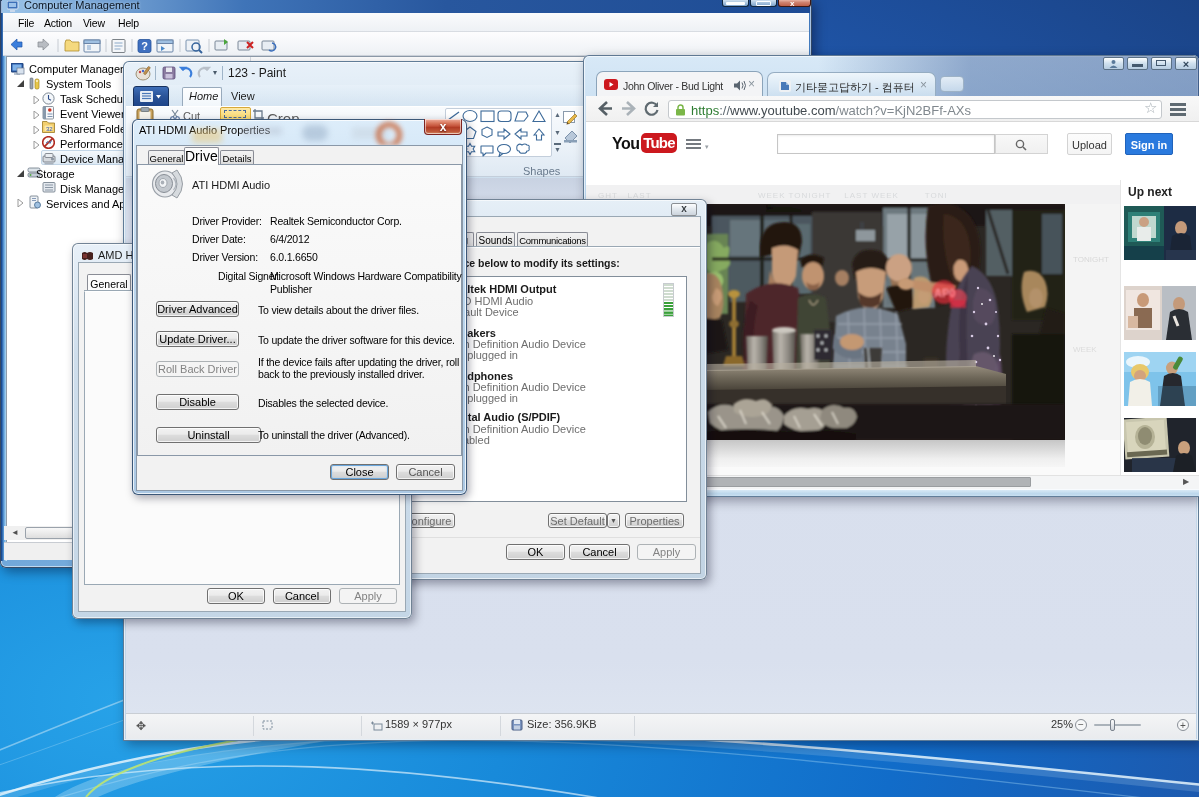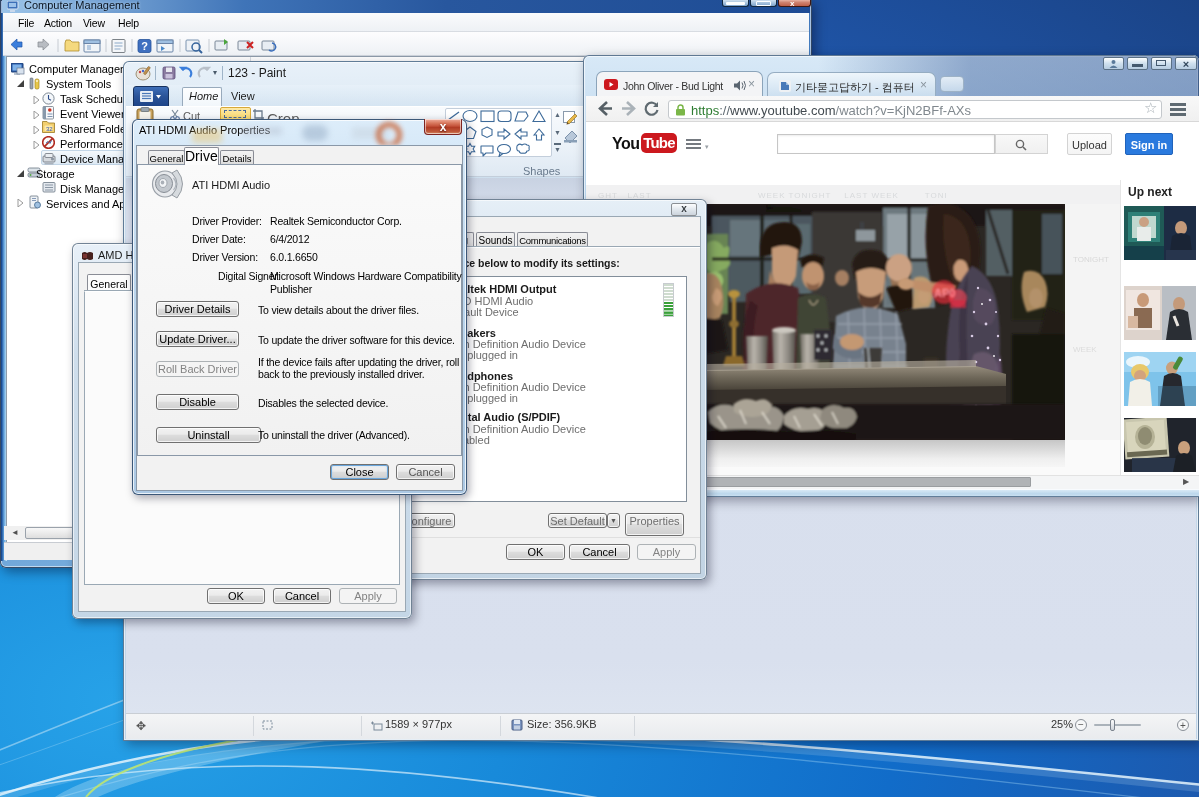--- a/index.html
+++ b/index.html
@@ -788,21 +788,21 @@
         <circle cx="16" cy="16" r="11" fill="none" stroke="#8a929e" stroke-width="2.5"></circle>
         <circle cx="16" cy="16" r="4" fill="#7a828e"></circle>
       </svg>
   <div class="abs" style="left:104px;top:212px;font-size:11px;font-weight:bold;color:#1a1a1a;">Digital Audio (S/PDIF)</div>
   <div class="abs" style="left:104px;top:224px;font-size:11px;color:#6e6e6e;">High Definition Audio Device</div>
   <div class="abs" style="left:104px;top:235px;font-size:11px;color:#6e6e6e;">Disabled</div>
 
   <div class="btn7 grey" style="left:57px;top:314px;width:55px;height:15px;line-height:14px;">Configure</div>
   <div class="btn7 grey" style="left:205px;top:314px;width:59px;height:15px;line-height:14px;">Set Default</div>
   <div class="btn7" style="left:264px;top:314px;width:13px;height:15px;font-size:7px;line-height:14px;color:#555;">▼</div>
-  <div class="btn7 grey" style="left:282px;top:314px;width:59px;height:23px;line-height:14px;">Properties</div>
+  <div class="btn7 grey" style="left:282px;top:314px;width:59px;height:15px;line-height:14px;">Properties</div>
   <div class="abs" style="left:7px;top:338px;width:350px;height:1px;background:#dfdfdf;"></div>
 
   <div class="btn7" style="left:163px;top:345px;width:59px;height:16px;line-height:15px;">OK</div>
   <div class="btn7" style="left:226px;top:345px;width:61px;height:16px;line-height:15px;">Cancel</div>
   <div class="btn7 dis" style="left:294px;top:345px;width:59px;height:16px;line-height:15px;">Apply</div>
 </div>
 
 <div class="abs" id="amd" style="left:72px;top:243px;width:340px;height:376px;z-index:5;">
   <div class="abs" style="left:0;top:0;width:340px;height:376px;border-radius:6px;background:linear-gradient(#e8f0f8,#cfdeec 30%,#c4d6e6);box-shadow:inset 0 0 0 1px rgba(90,110,130,.85), inset 0 0 0 2px rgba(255,255,255,.6), 3px 4px 10px rgba(0,0,25,.35);"></div>
   <svg class="abs" style="left:9px;top:8px;" width="13" height="10" viewBox="0 0 13 10">
@@ -853,21 +853,21 @@
   </svg>
   <div class="abs" style="left:60px;top:60px;font-size:11px;z-index:2;color:#1a1a1a;">ATI HDMI Audio</div>
   <div class="abs t11" style="left:60px;top:96px;z-index:2;">Driver Provider:</div>
   <div class="abs t11" style="left:138px;top:96px;z-index:2;">Realtek Semiconductor Corp.</div>
   <div class="abs t11" style="left:60px;top:114px;z-index:2;">Driver Date:</div>
   <div class="abs t11" style="left:138px;top:114px;z-index:2;">6/4/2012</div>
   <div class="abs t11" style="left:60px;top:132px;z-index:2;">Driver Version:</div>
   <div class="abs t11" style="left:138px;top:132px;z-index:2;">6.0.1.6650</div>
   <div class="abs t11" style="left:48px;top:151px;z-index:2;padding-left:38px;">Digital Signer:</div>
   <div class="abs t11" style="left:138px;top:151px;z-index:2;line-height:13px;">Microsoft Windows Hardware Compatibility<br>Publisher</div>
-  <div class="btn7" style="left:24px;top:182px;width:83px;height:16px;line-height:15px;z-index:2;">Driver Details</div>
+  <div class="btn7" style="left:24px;top:182px;width:83px;height:16px;line-height:15px;z-index:2;">Driver Advanced</div>
   <div class="abs t11" style="left:126px;top:185px;z-index:2;">To view details about the driver files.</div>
   <div class="btn7" style="left:24px;top:212px;width:83px;height:16px;line-height:15px;z-index:2;">Update Driver...</div>
   <div class="abs t11" style="left:126px;top:215px;z-index:2;">To update the driver software for this device.</div>
   <div class="btn7 dis" style="left:24px;top:242px;width:83px;height:16px;line-height:15px;z-index:2;">Roll Back Driver</div>
   <div class="abs t11" style="left:126px;top:237px;z-index:2;">If the device fails after updating the driver, roll<br>back to the previously installed driver.</div>
   <div class="btn7" style="left:24px;top:275px;width:83px;height:16px;line-height:15px;z-index:2;">Disable</div>
   <div class="abs t11" style="left:126px;top:278px;z-index:2;">Disables the selected device.</div>
   <div class="btn7" style="left:24px;top:308px;width:105px;height:16px;line-height:15px;z-index:2;">Uninstall</div>
   <div class="abs t11" style="left:126px;top:310px;z-index:2;">To uninstall the driver (Advanced).</div>
   <div class="btn7" style="left:198px;top:345px;width:59px;height:16px;line-height:15px;z-index:2;box-shadow:inset 0 0 0 1px #6aa6dc, inset 0 0 3px #9cc8ec;">Close</div>

